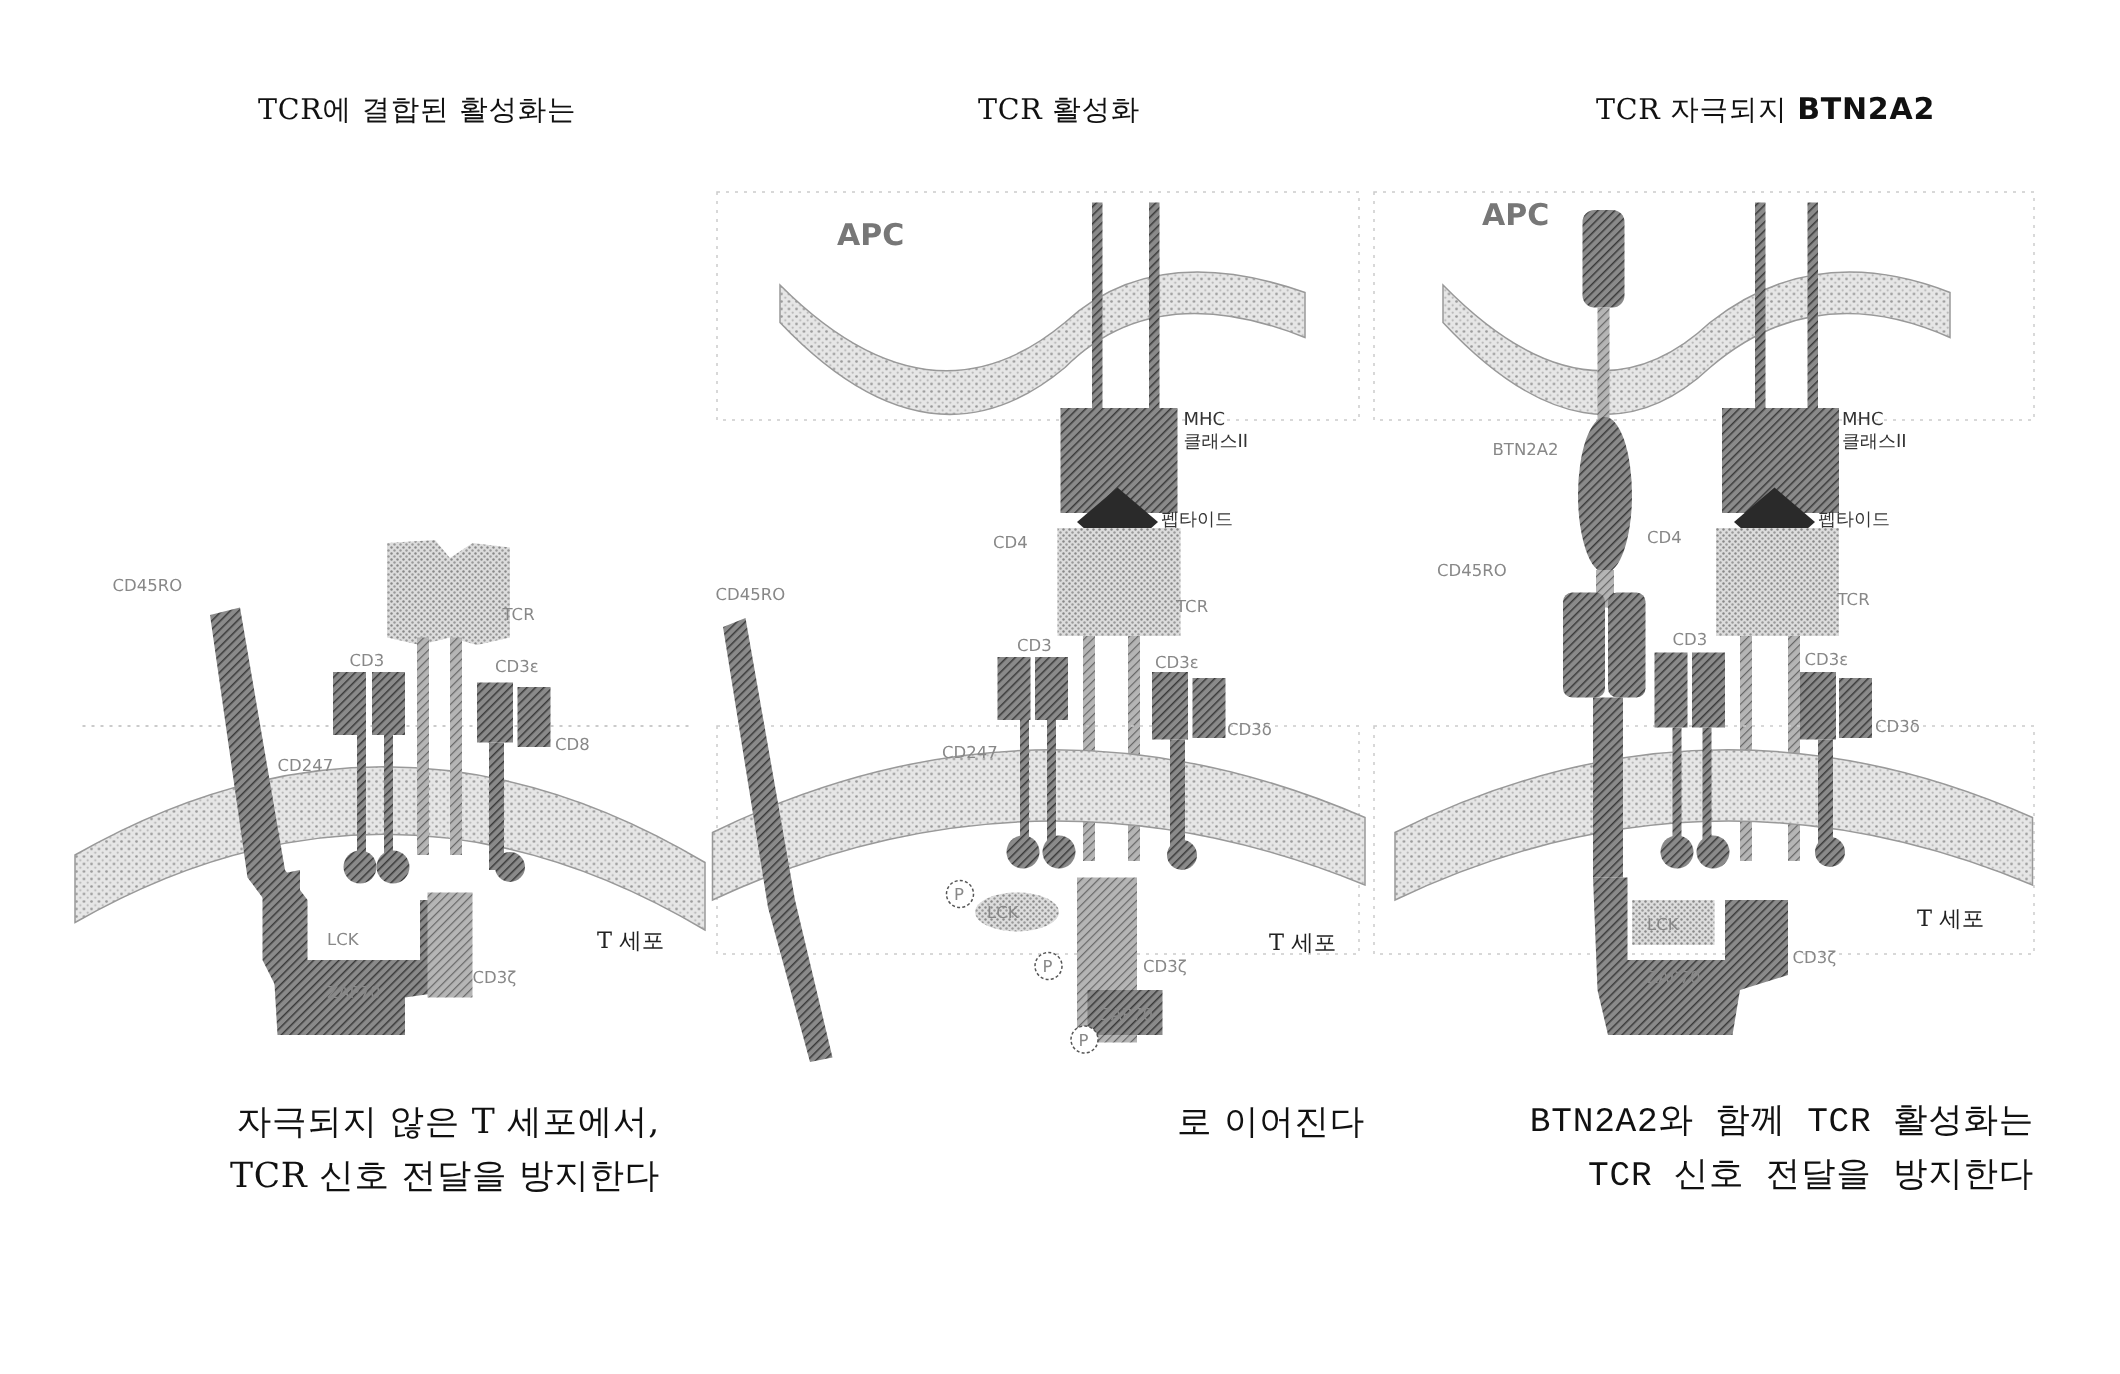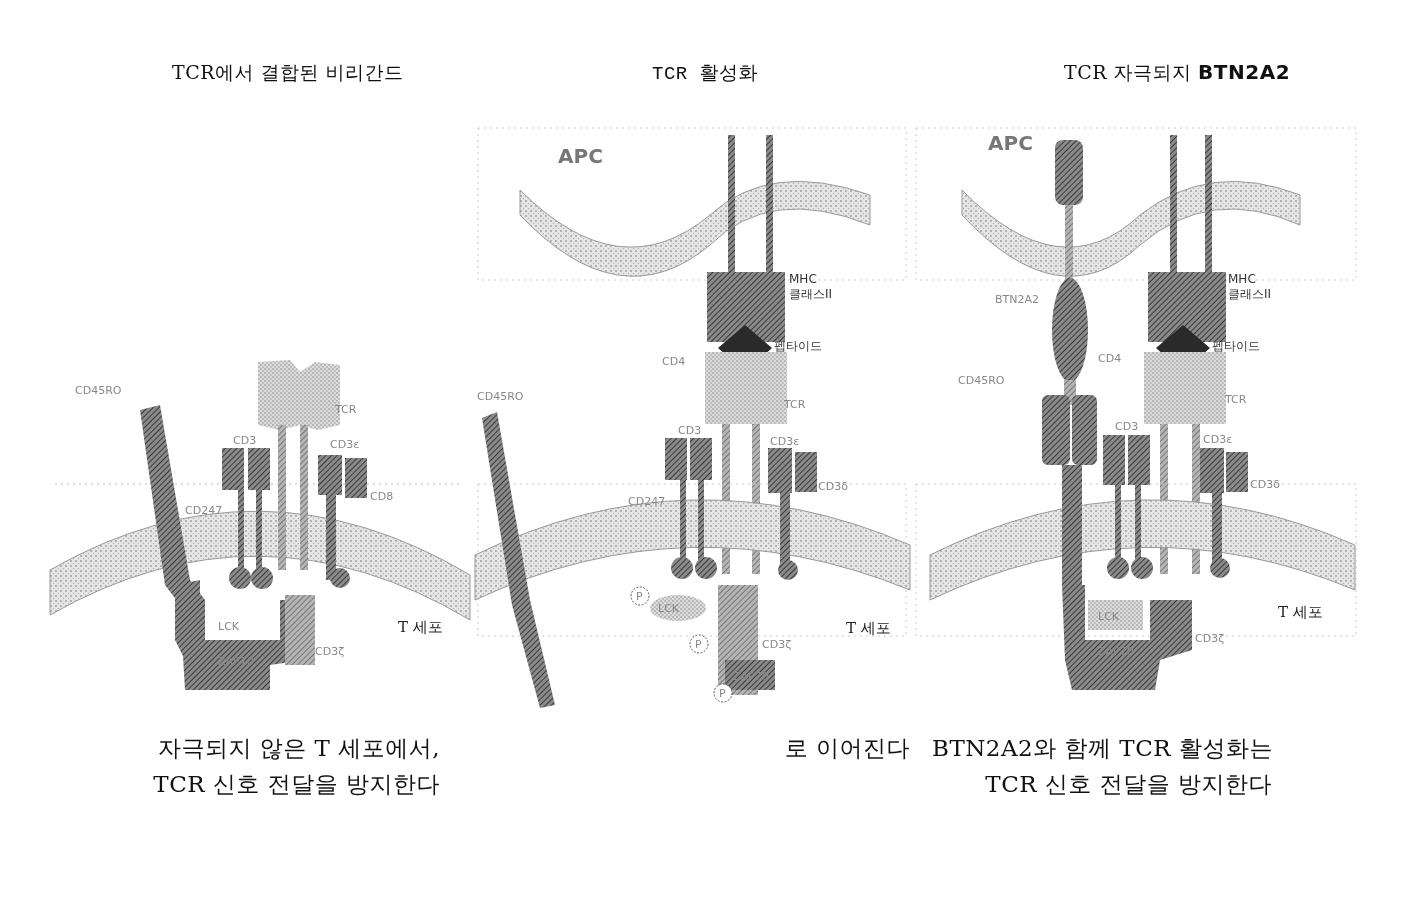--- a/index.html
+++ b/index.html
@@ -192,27 +192,27 @@
     <text class="lbl" x="1115" y="430">CD3</text>
     <text class="lbl" x="1203" y="443">CD3ε</text>
     <text class="lbl" x="1250" y="488">CD3δ</text>
     <text class="lbl" x="1098" y="620">LCK</text>
     <text class="lbl" x="1098" y="655">ZAP70</text>
     <text class="lbl" x="1195" y="642">CD3ζ</text>
     <text class="lbl-cell" x="1278" y="617">T 세포</text>
   </g>
 </svg>
 
-<div class="panel-title" style="left:172px;">TCR에서 결합된 비리간드</div>
-<div class="panel-title" style="left:652px;font-family:Liberation Mono, monospace;">TCR 활성화</div>
+<div class="panel-title" style="left:172px;">TCR에 결합된 활성화는</div>
+<div class="panel-title" style="left:652px;">TCR 활성화</div>
 <div class="panel-title" style="left:1064px;"><span>TCR 자극되지 </span><span class="bold">BTN2A2</span></div>
 
 <div class="caption" style="left:100px; width:340px;">
   <div>자극되지 않은 T 세포에서,</div>
   <div>TCR 신호 전달을 방지한다</div>
 </div>
 <div class="caption" style="left:570px; width:340px;">
   <div>로 이어진다</div>
 </div>
-<div class="caption" style="left:932px; width:340px;">
+<div class="caption" style="left:1016px; width:340px;font-family:Liberation Mono, monospace;">
   <div>BTN2A2와 함께 TCR 활성화는</div>
   <div>TCR 신호 전달을 방지한다</div>
 </div>
 
 </body></html>

